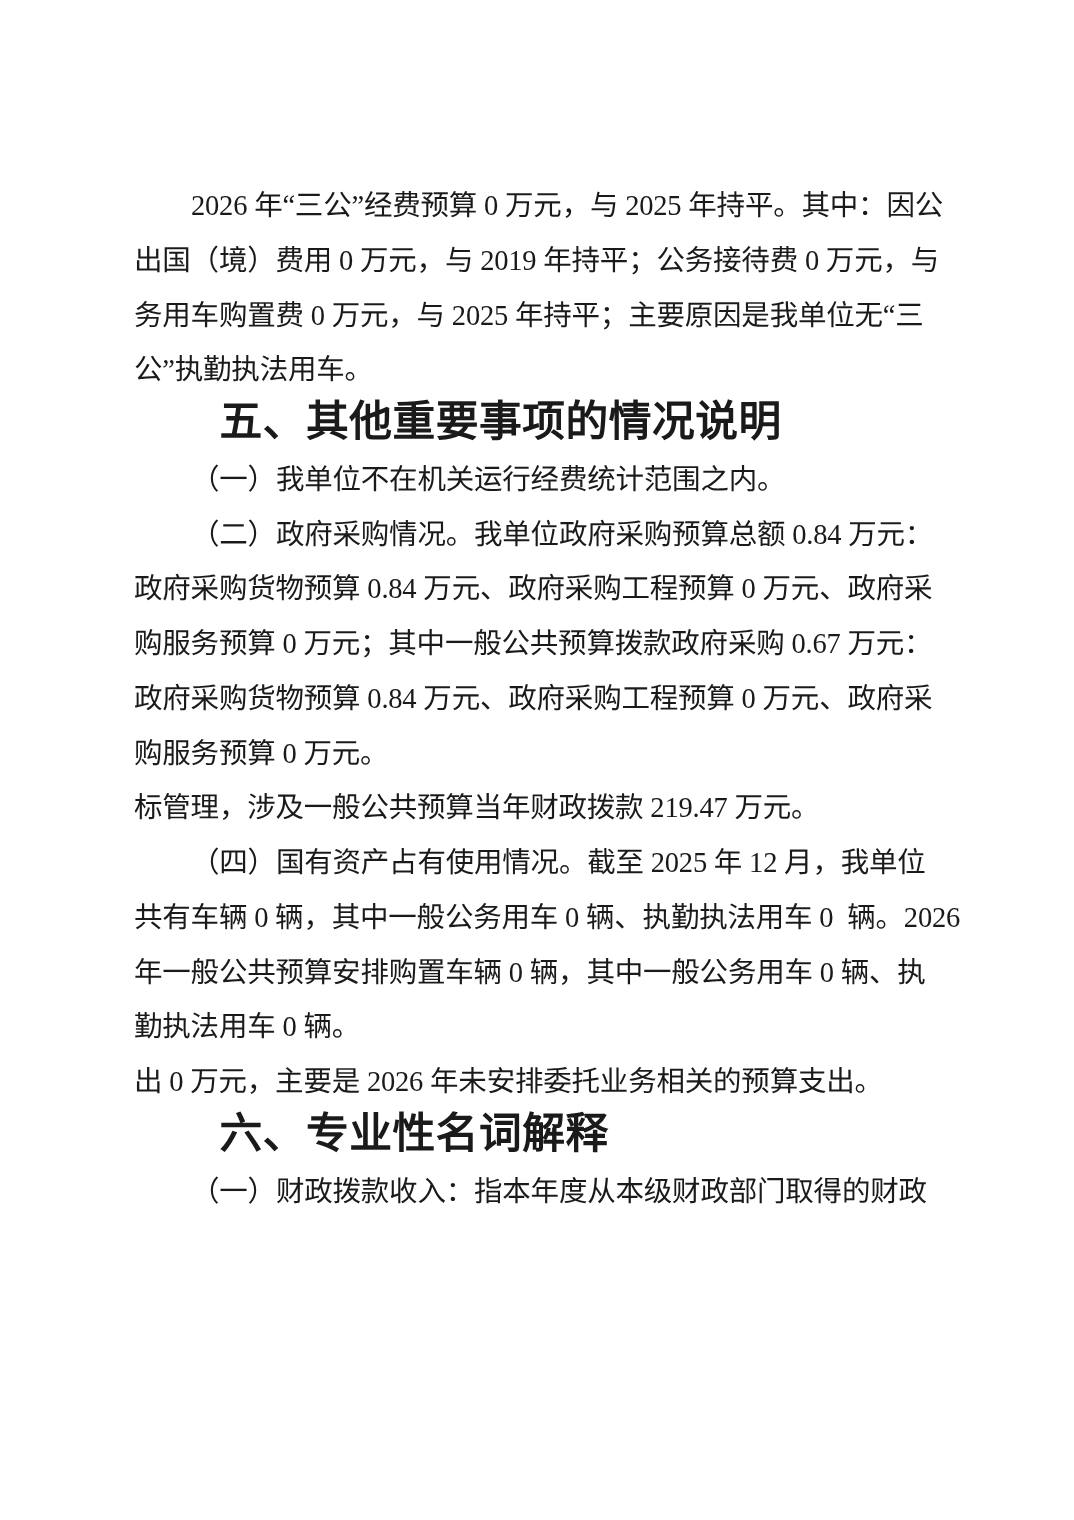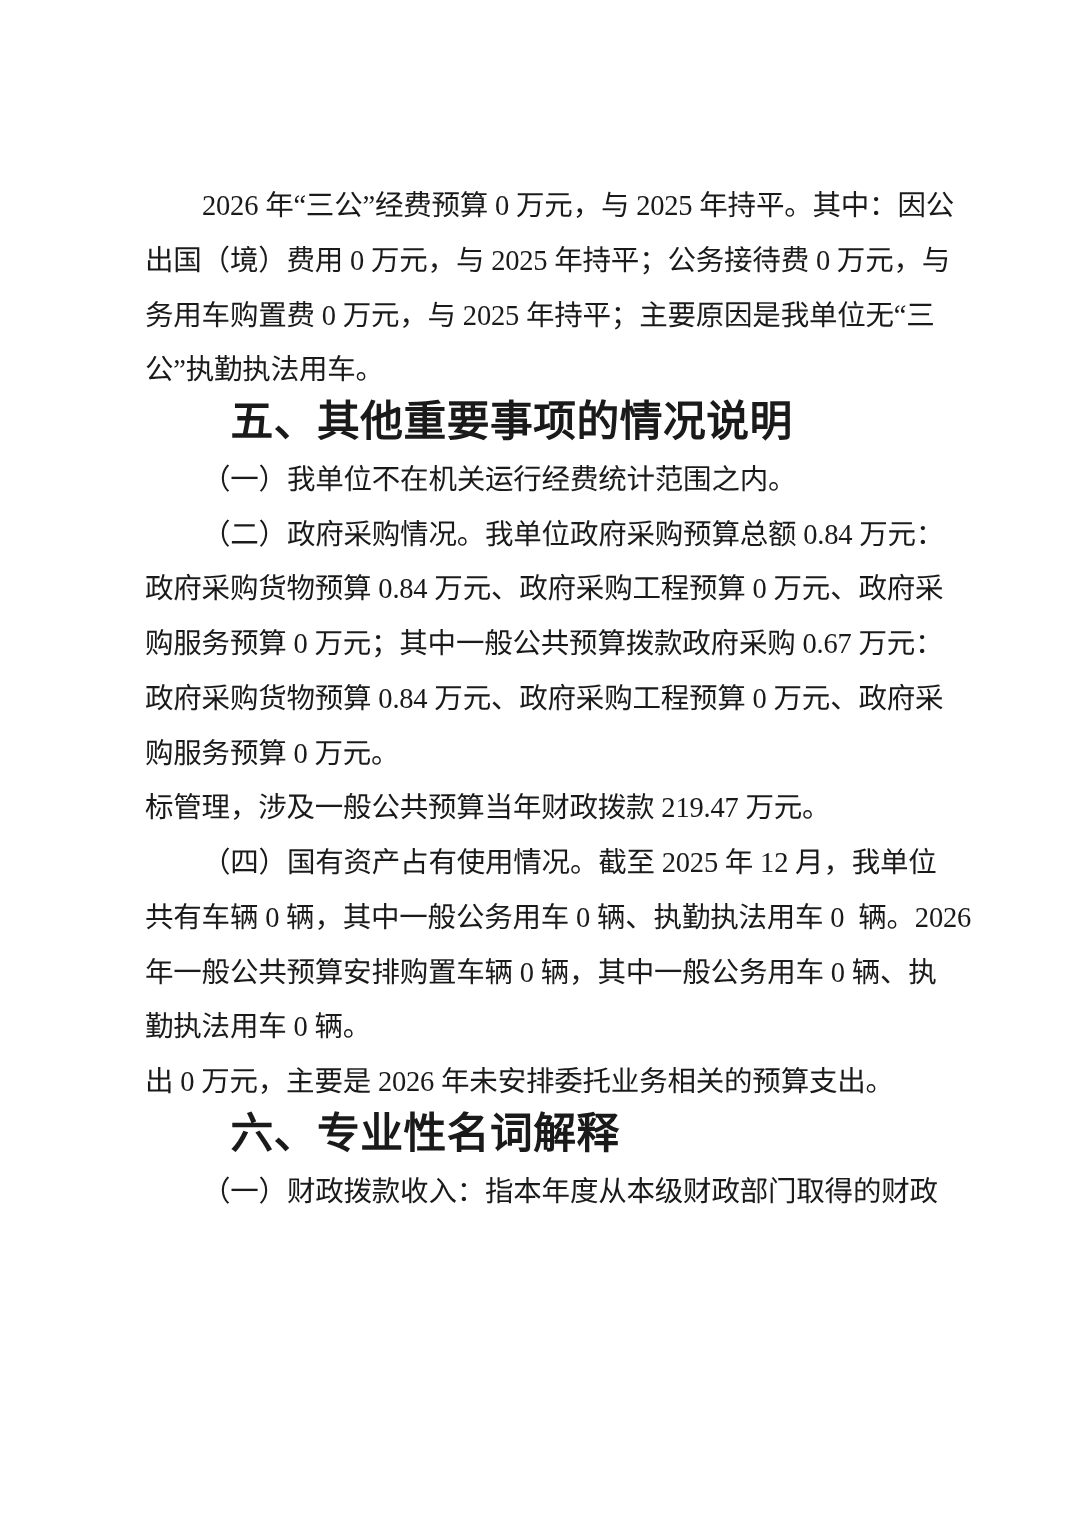--- a/index.html
+++ b/index.html
@@ -11,21 +11,21 @@
     position: relative;
     width: 1074px;
     height: 1520px;
     margin: 0 auto;
     background: #ffffff;
     overflow: hidden;
   }
   .body-text {
     position: absolute;
     top: 179px;
-    left: 145px;
+    left: 134px;
     width: 814px;
     color: #1a1a1a;
     font-family: "Liberation Serif", "DejaVu Serif", serif;
     font-size: 28.5px;
   }
   .line {
     margin: 0;
     height: 54.76px;
     line-height: 54.76px;
     white-space: pre;
@@ -40,21 +40,21 @@
     letter-spacing: 0.5px;
   }
 </style>
 </head>
 <body>
 
 <main class="page">
   <section class="body-text">
 
     <p class="line indent">2026 年“三公”经费预算 0 万元，与 2025 年持平。其中：因公</p>
-    <p class="line">出国（境）费用 0 万元，与 2025 年持平；公务接待费 0 万元，与</p>
+    <p class="line">出国（境）费用 0 万元，与 2019 年持平；公务接待费 0 万元，与</p>
     <p class="line">务用车购置费 0 万元，与 2025 年持平；主要原因是我单位无“三</p>
     <p class="line">公”执勤执法用车。</p>
 
     <h2 class="line indent heading">五、其他重要事项的情况说明</h2>
 
     <p class="line indent">（一）我单位不在机关运行经费统计范围之内。</p>
 
     <p class="line indent">（二）政府采购情况。我单位政府采购预算总额 0.84 万元：</p>
     <p class="line">政府采购货物预算 0.84 万元、政府采购工程预算 0 万元、政府采</p>
     <p class="line">购服务预算 0 万元；其中一般公共预算拨款政府采购 0.67 万元：</p>

